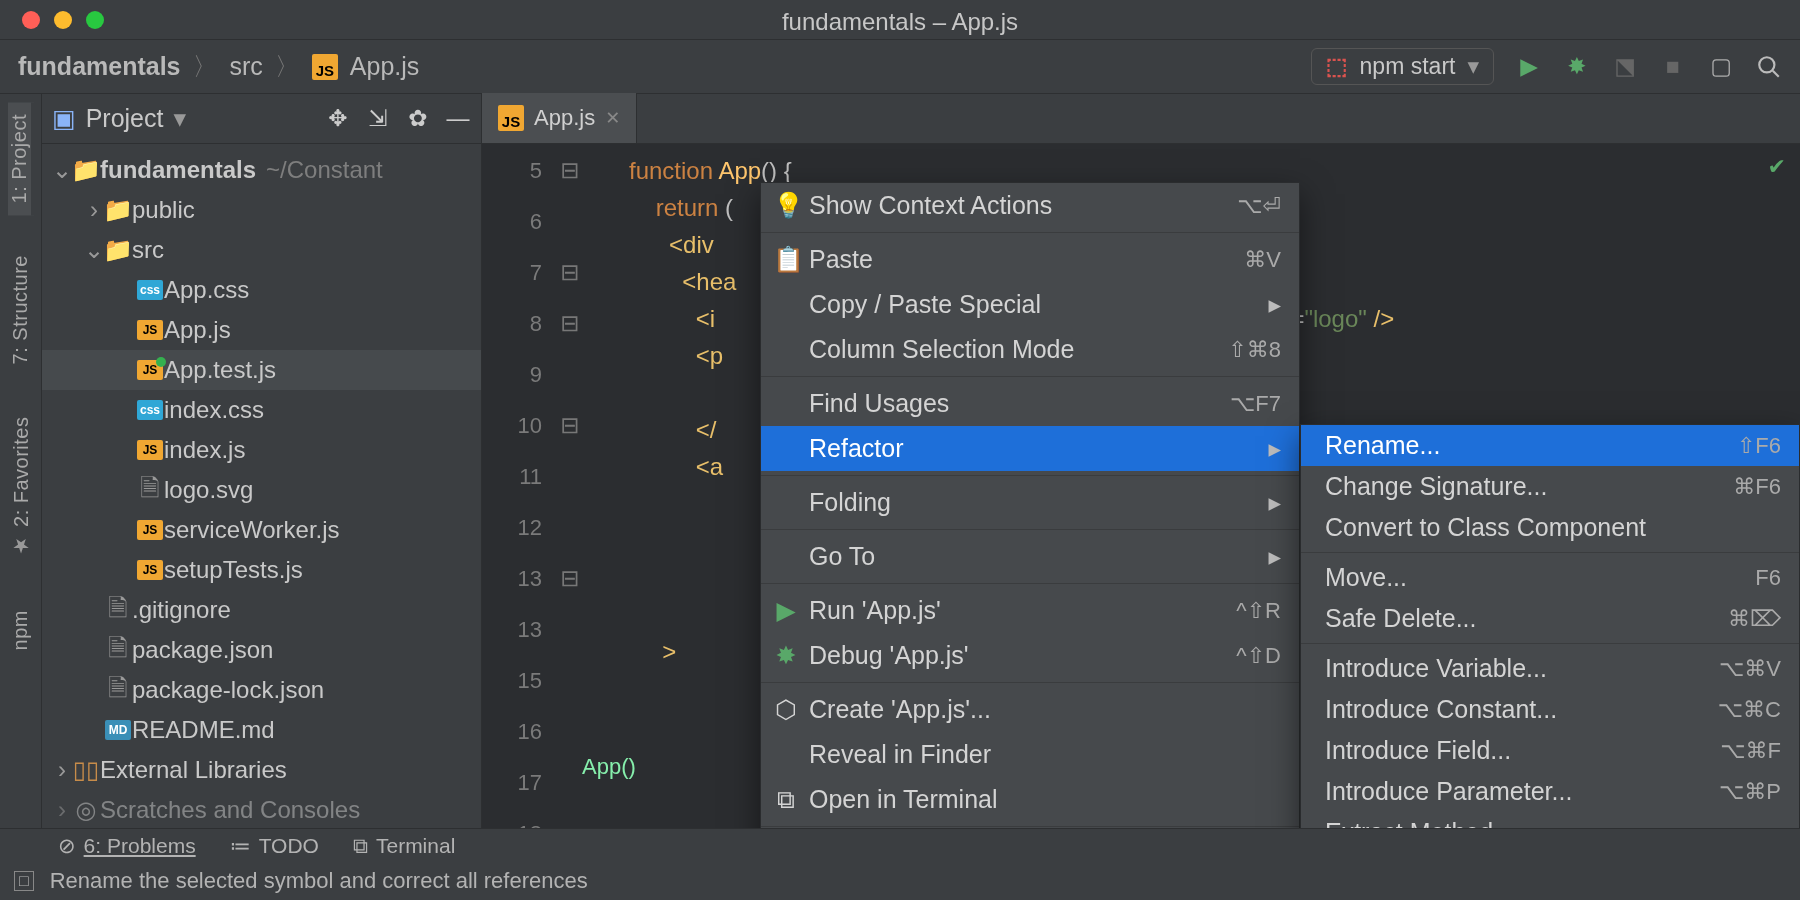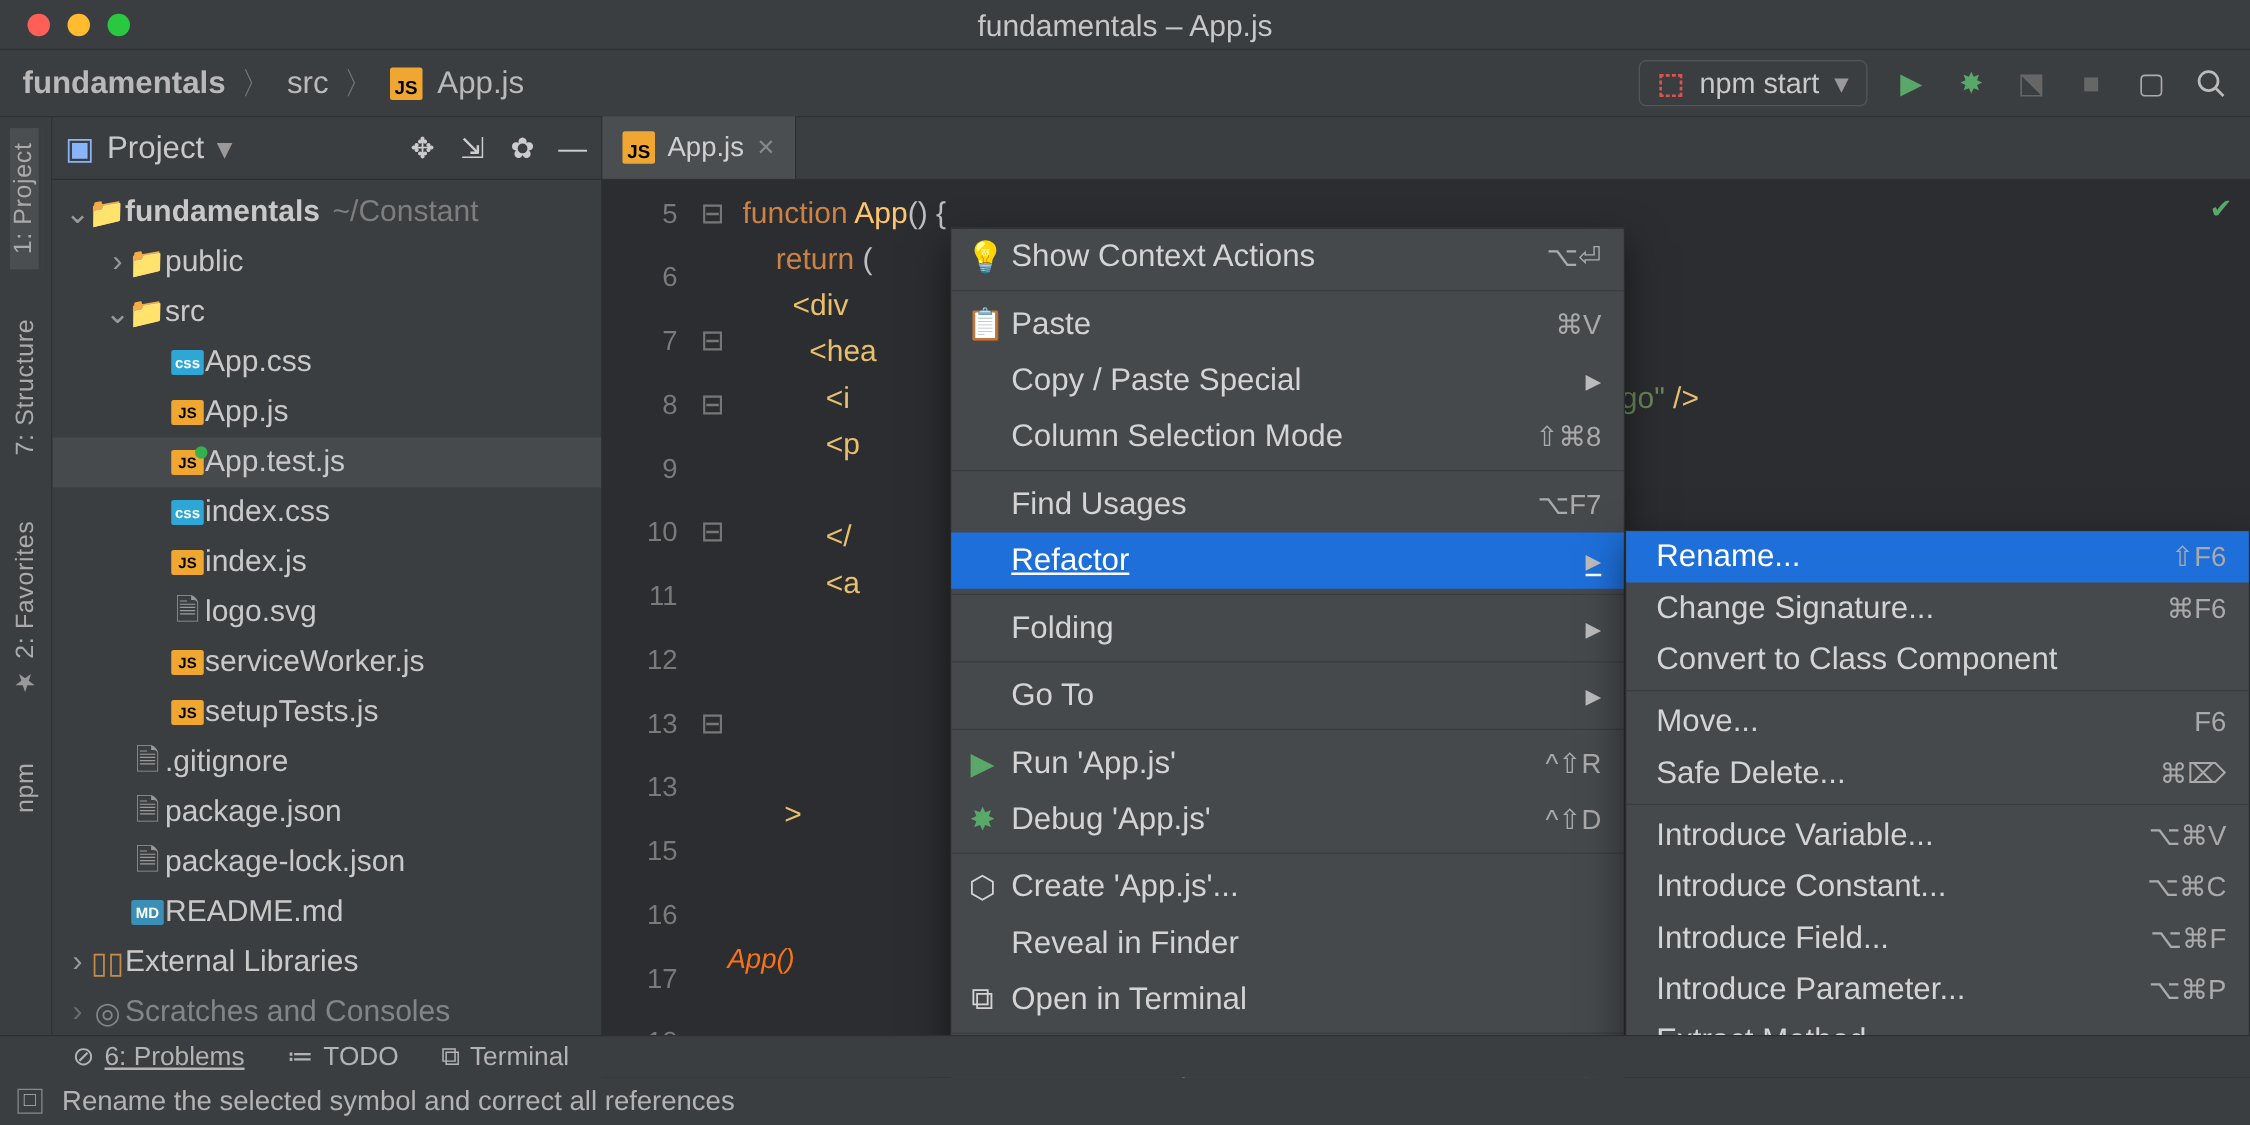--- a/index.html
+++ b/index.html
@@ -44,37 +44,37 @@
   .editor { flex:1; display:flex; flex-direction:column; position:relative;}
   .tabbar { height:50px; display:flex; align-items:flex-end; background:#3b3e41; border-bottom:1px solid #2d2f31;}
   .etab { height:50px; display:flex; align-items:center; gap:10px; padding:0 16px; background:#4b4e51; border-right:1px solid #2d2f31; color:#d0d0d0; font-size:22px;}
   .etab .x{color:#888; font-size:18px;}
   .codewrap{ flex:1; display:flex; background:#2b2d30; font-family: "JetBrains Mono", Menlo, Consolas, monospace;}
   .gutter{ width:74px; background:#2b2d30; color:#7a7a7a; font-size:22px; text-align:right; padding:8px 14px 0 0; display:flex; flex-direction:column; gap:14px;}
   .gutter .ln{height:37px; line-height:37px;}
   .foldcol{width:28px; padding-top:8px; display:flex; flex-direction:column; gap:14px;}
   .foldcol .m{height:37px; display:flex; align-items:center; justify-content:center; color:#777;}
   .code{flex:1; padding:8px 0 0 10px; color:#bfbfbf; font-size:24px;}
-  .code .line{height:37px; line-height:37px; white-space:pre;}
+  .code .line{height:37px; line-height:37px; white-space:pre;margin-left:35px;}
   .kw{color:#cc8242;} .fn{color:#ffc66d;} .tag{color:#e8bf6a;} .attr{color:#bfbfbf;} .str{color:#6a8759;} .brace{color:#bfbfbf;} .indent{color:transparent;}
   .checkmark{ position:absolute; right:14px; top:60px; color:#59a869; font-size:22px;}
-  .crumbfoot{ position:absolute; left:100px; bottom:48px; color:#f97316; font-size:22px;font-style:italic;}
+  .crumbfoot{ position:absolute; left:100px; bottom:48px; color:#86efac; font-size:22px;}
 
   .statusbar{ position:absolute; left:0; right:0; bottom:38px; height:34px; background:#3b3e41; border-top:1px solid #2d2f31; display:flex; align-items:center; gap:34px; padding:0 58px; color:#b3b3b3; font-size:21px;}
   .statusbar .item{display:flex; align-items:center; gap:8px;}
 
   .hintbar{ position:absolute; left:0; right:0; bottom:0; height:38px; background:#3b3e41; display:flex; align-items:center; gap:16px; padding:0 14px; color:#b3b3b3; font-size:22px;}
 
   .ctxmenu{ position:absolute; top:182px; left:760px; width:540px; background:#46494c; border:1px solid #2a2c2e; box-shadow:0 12px 30px rgba(0,0,0,.5); color:#d4d4d4; font-size:25px;}
   .ctxmenu .mi{display:flex; align-items:center; height:45px; padding:0 18px 0 48px; position:relative;}
   .ctxmenu .mi .ic{position:absolute; left:12px; width:26px; text-align:center;}
   .ctxmenu .mi .sc{margin-left:auto; color:#aaa; font-size:22px;}
   .ctxmenu .mi .arr{margin-left:auto; color:#bbb;}
   .ctxmenu .sep{height:1px; background:#3a3c3e; margin:4px 0;}
-  .ctxmenu .mi.hl{ background:#1e6fd9; color:#fff;text-decoration:underline;}
+  .ctxmenu .mi.hl{ background:#1e6fd9; color:#fff;}
 
   .submenu{ position:absolute; top:424px; left:1300px; width:500px; background:#46494c; border:1px solid #2a2c2e; box-shadow:0 12px 30px rgba(0,0,0,.5); color:#d4d4d4; font-size:25px;}
   .submenu .mi{display:flex; align-items:center; height:41px; padding:0 18px 0 24px;}
   .submenu .mi .sc{margin-left:auto; color:#aaa; font-size:22px;}
   .submenu .mi.hl{ background:#1e6fd9; color:#fff;}
   .submenu .sep{height:1px; background:#3a3c3e; margin:4px 0;}
 </style>
 </head>
 <body>
 

